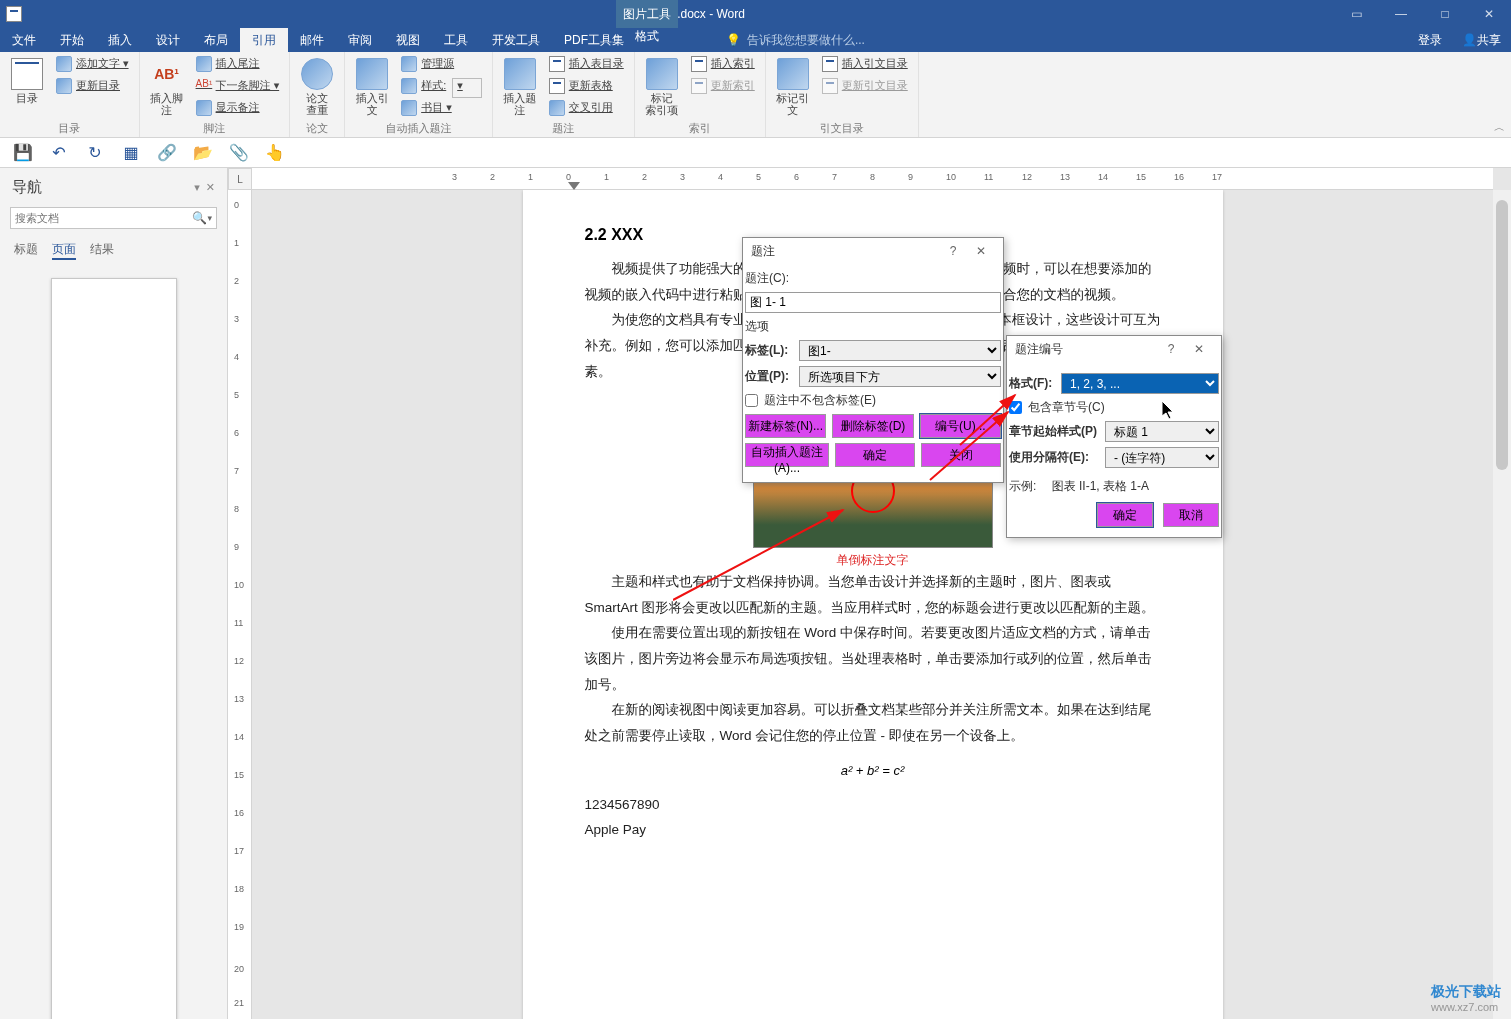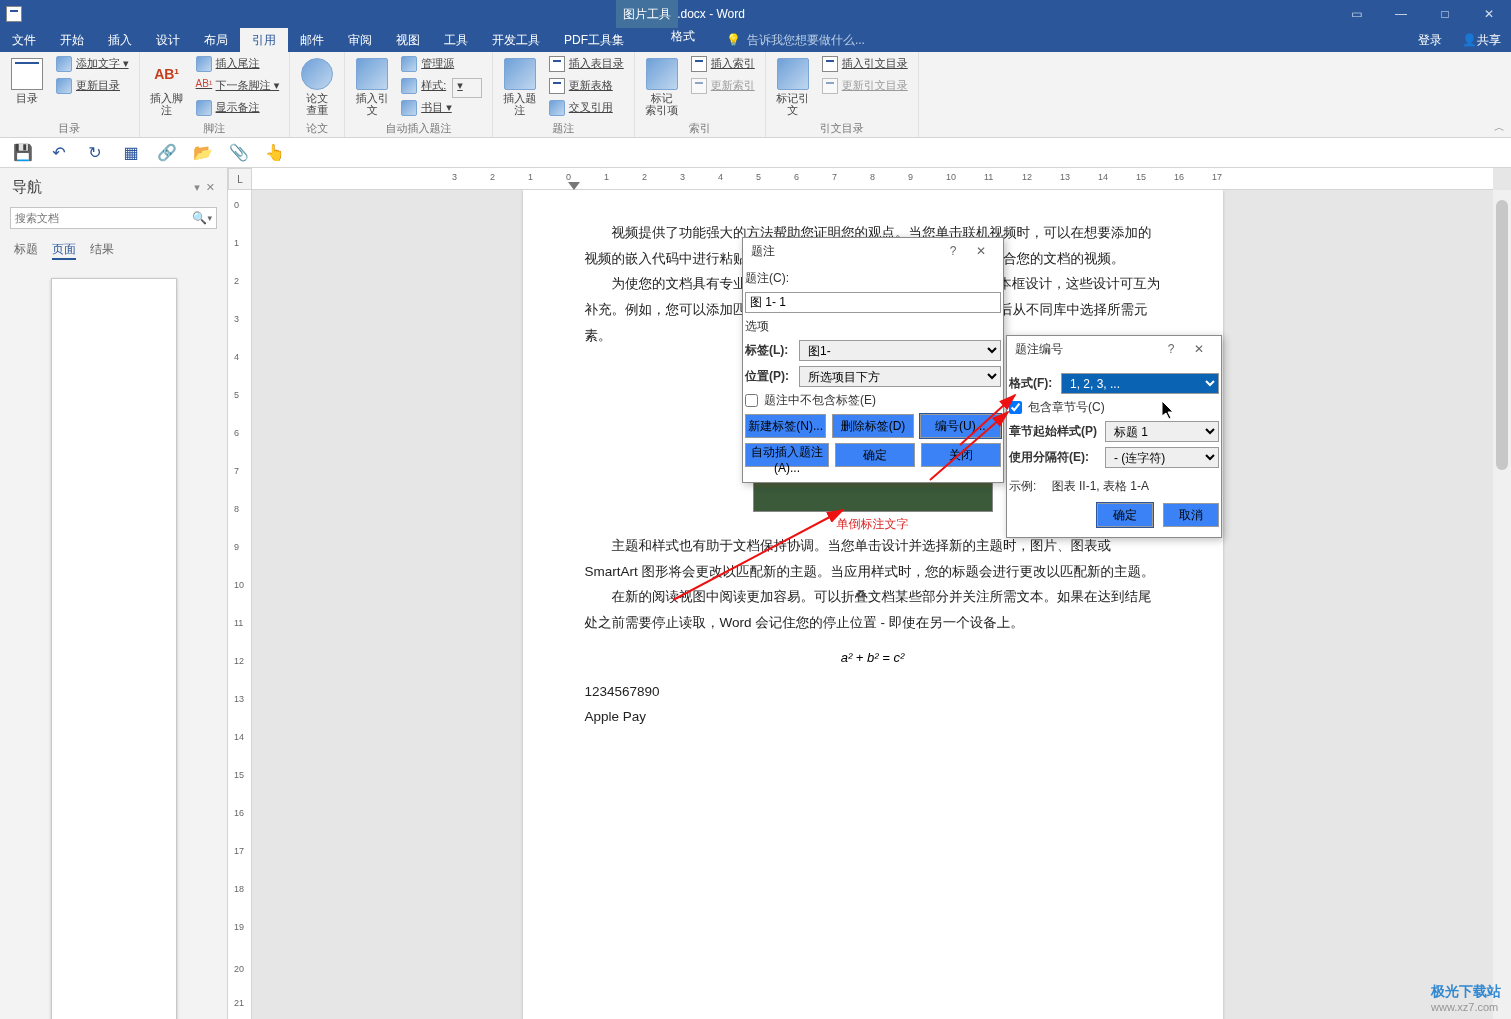--- a/index.html
+++ b/index.html
@@ -11,21 +11,21 @@
 .titlebar .file-icon { width: 16px; height: 16px; background: #fff; display: inline-block; }
 .titlebar .title { flex: 1; text-align: center; }
 .titlebar .pic-tools-tab { position: absolute; left: 616px; top: 0; width: 62px; height: 28px; background: #41719c; color: #fff; display: flex; align-items: center; justify-content: center; font-size: 12px; }
 .titlebar .win-controls { display: flex; }
 .titlebar .win-btn { width: 44px; height: 28px; display: flex; align-items: center; justify-content: center; color: #fff; opacity: .8; }
 
 
 .menubar { height: 24px; background: #2b579a; display: flex; align-items: stretch; color: #fff; font-size: 12px; }
 .menubar .tab { padding: 0 12px; display: flex; align-items: center; cursor: pointer; }
 .menubar .tab.active { background: #f3f3f3; color: #2b579a; }
-.menubar .tab.format-tab { position: absolute; left: 652px; width: 62px; justify-content: center; }
+.menubar .tab.format-tab { position: absolute; left: 616px; width: 62px; justify-content: center; }
 .menubar .tell-me { margin-left: 90px; color: #b9cde5; display: flex; align-items: center; gap: 6px; }
 .menubar .right-menu { margin-left: auto; display: flex; }
 .menubar .right-menu .tab { padding: 0 10px; }
 
 
 .ribbon { height: 86px; background: #f3f3f3; border-bottom: 1px solid #d4d4d4; display: flex; }
 .ribbon-group { border-right: 1px solid #e1e1e1; padding: 2px 6px 0 6px; display: flex; flex-direction: column; }
 .ribbon-group .content { flex: 1; display: flex; gap: 4px; }
 .ribbon-group .label { height: 16px; text-align: center; font-size: 11px; color: #7a7a7a; }
 .big-btn { display: flex; flex-direction: column; align-items: center; width: 42px; padding-top: 4px; cursor: pointer; }
@@ -82,21 +82,21 @@
 
 
 .dialog { position:absolute; background:#fff; border:1px solid #8a8a8a; box-shadow: 2px 2px 8px rgba(0,0,0,.25); font-size:12px; color:#333; }
 .dialog .dlg-title { height:26px; display:flex; align-items:center; padding:0 8px; border-bottom: none; }
 .dialog .dlg-title .t { flex:1; }
 .dialog .dlg-title .b { width:28px; text-align:center; color:#666; cursor:pointer; }
 .dialog .body { padding: 6px 2px 10px; }
 .dialog .row { display:flex; align-items:center; margin:5px 0; gap:6px; }
 .dialog .row label { width:48px; text-align:left; white-space:nowrap;font-weight:bold; }
 .dialog input[type=text], .dialog select { height:21px; border:1px solid #9a9a9a; padding:0 4px; font-size:12px; }
-.dialog .btn { height:24px; min-width:80px; border:1px solid #9a9a9a; background:#3b82f6; cursor:pointer; font-size:12px; }
+.dialog .btn { height:24px; min-width:80px; border:1px solid #9a9a9a; background:#d946ef; cursor:pointer; font-size:12px; }
 .dialog .btn.primary { outline:1px solid #2b579a; }
 .dialog .btns { display:flex; gap:10px; justify-content:flex-end; margin-top:8px; }
 
 .combo { display:flex; flex:1; }
 .combo select { flex:1; }
 .hl-select { background:#0a63b3; color:#fff; }
 
 
 .watermark { position:absolute; right:10px; bottom:6px; font-size:14px; color:#1077cc; opacity:.85; display:flex; align-items:center; gap:6px; }
 
@@ -387,27 +387,29 @@
         <span class="vtick" style="top: 580px;">15</span>
         <span class="vtick" style="top: 618px;">16</span>
         <span class="vtick" style="top: 656px;">17</span>
         <span class="vtick" style="top: 694px;">18</span>
         <span class="vtick" style="top: 732px;">19</span>
         <span class="vtick" style="top: 774px;">20</span>
         <span class="vtick" style="top: 808px;">21</span>
       </div>
     <div class="doc-scroll">
       <div class="page">
+        <h2>2.2 XXX</h2>
         <p>视频提供了功能强大的方法帮助您证明您的观点。当您单击联机视频时，可以在想要添加的视频的嵌入代码中进行粘贴。您也可以键入一个关键字以联机搜索最适合您的文档的视频。</p>
         <p>为使您的文档具有专业外观，Word 提供了页眉、页脚、封面和文本框设计，这些设计可互为补充。例如，您可以添加匹配的封面、页眉和提要栏。单击"插入"，然后从不同库中选择所需元素。</p>
         <div class="img-wrap">
           <span class="photo"></span>
         </div>
         <div class="cap">单倒标注文字</div>
         <p>主题和样式也有助于文档保持协调。当您单击设计并选择新的主题时，图片、图表或 SmartArt 图形将会更改以匹配新的主题。当应用样式时，您的标题会进行更改以匹配新的主题。</p>
+        <p>使用在需要位置出现的新按钮在 Word 中保存时间。若要更改图片适应文档的方式，请单击该图片，图片旁边将会显示布局选项按钮。当处理表格时，单击要添加行或列的位置，然后单击加号。</p>
         <p>在新的阅读视图中阅读更加容易。可以折叠文档某些部分并关注所需文本。如果在达到结尾处之前需要停止读取，Word 会记住您的停止位置 - 即使在另一个设备上。</p>
         <div class="formula">a² + b² = c²</div>
         <p class="plain">1234567890</p>
         <p class="plain">Apple Pay</p>
 
         <svg style="position:absolute;left:150px;top:300px;pointer-events:none;" width="200" height="120">
             <defs>
               <marker id="ah1" markerWidth="10" markerHeight="10" refX="8" refY="3" orient="auto">
                 <path d="M0,0 L0,6 L9,3 z" fill="#e11"></path>
               </marker>

